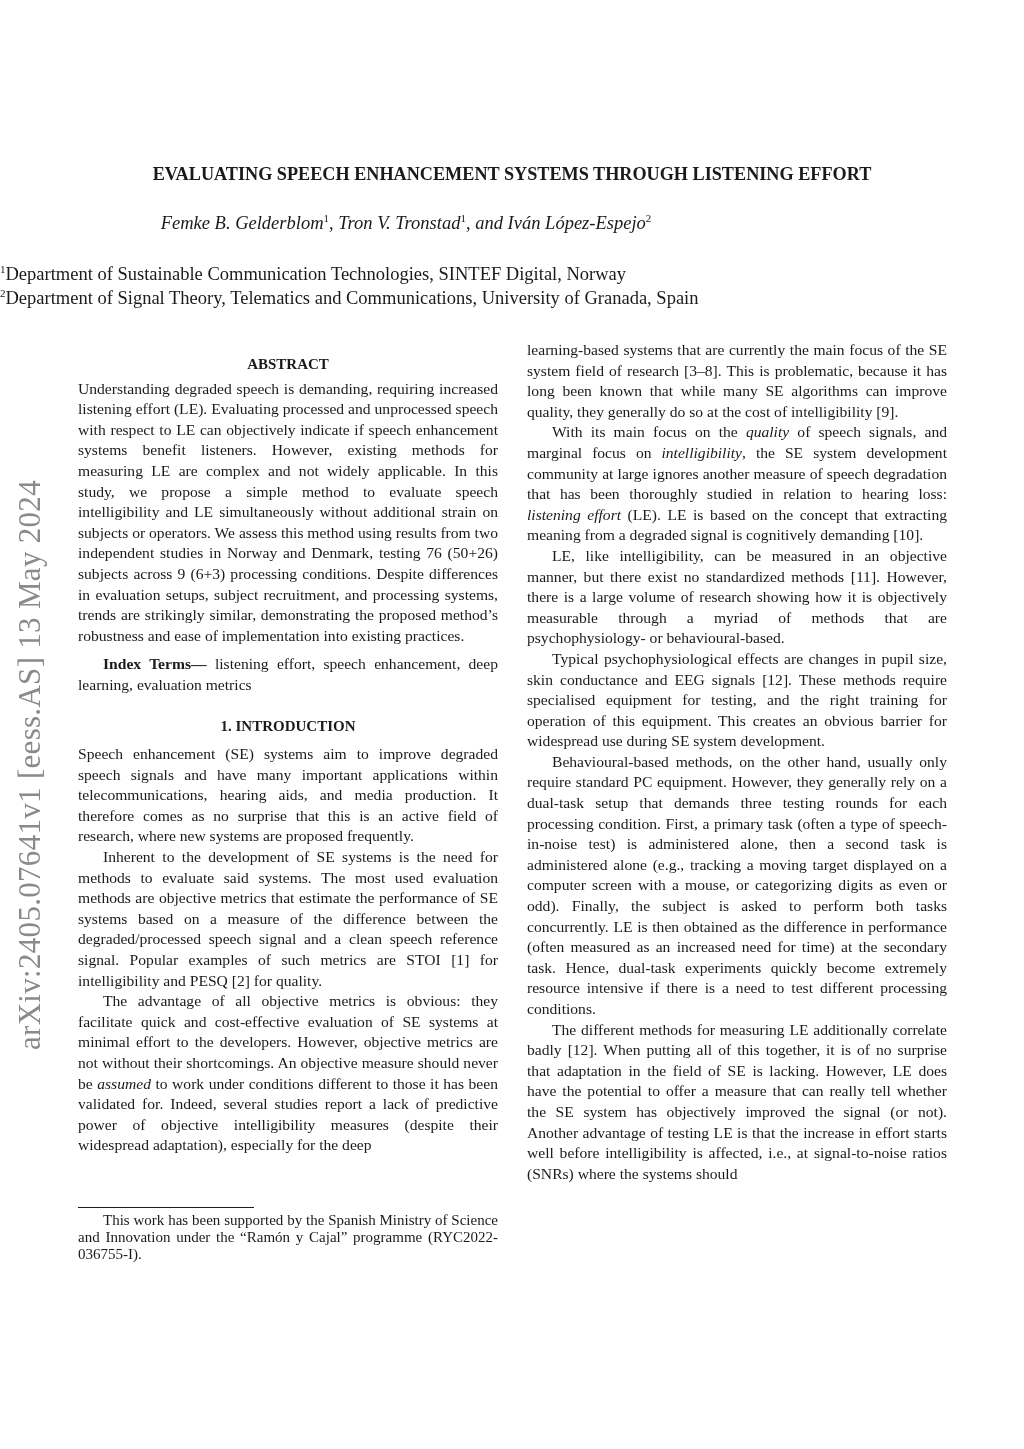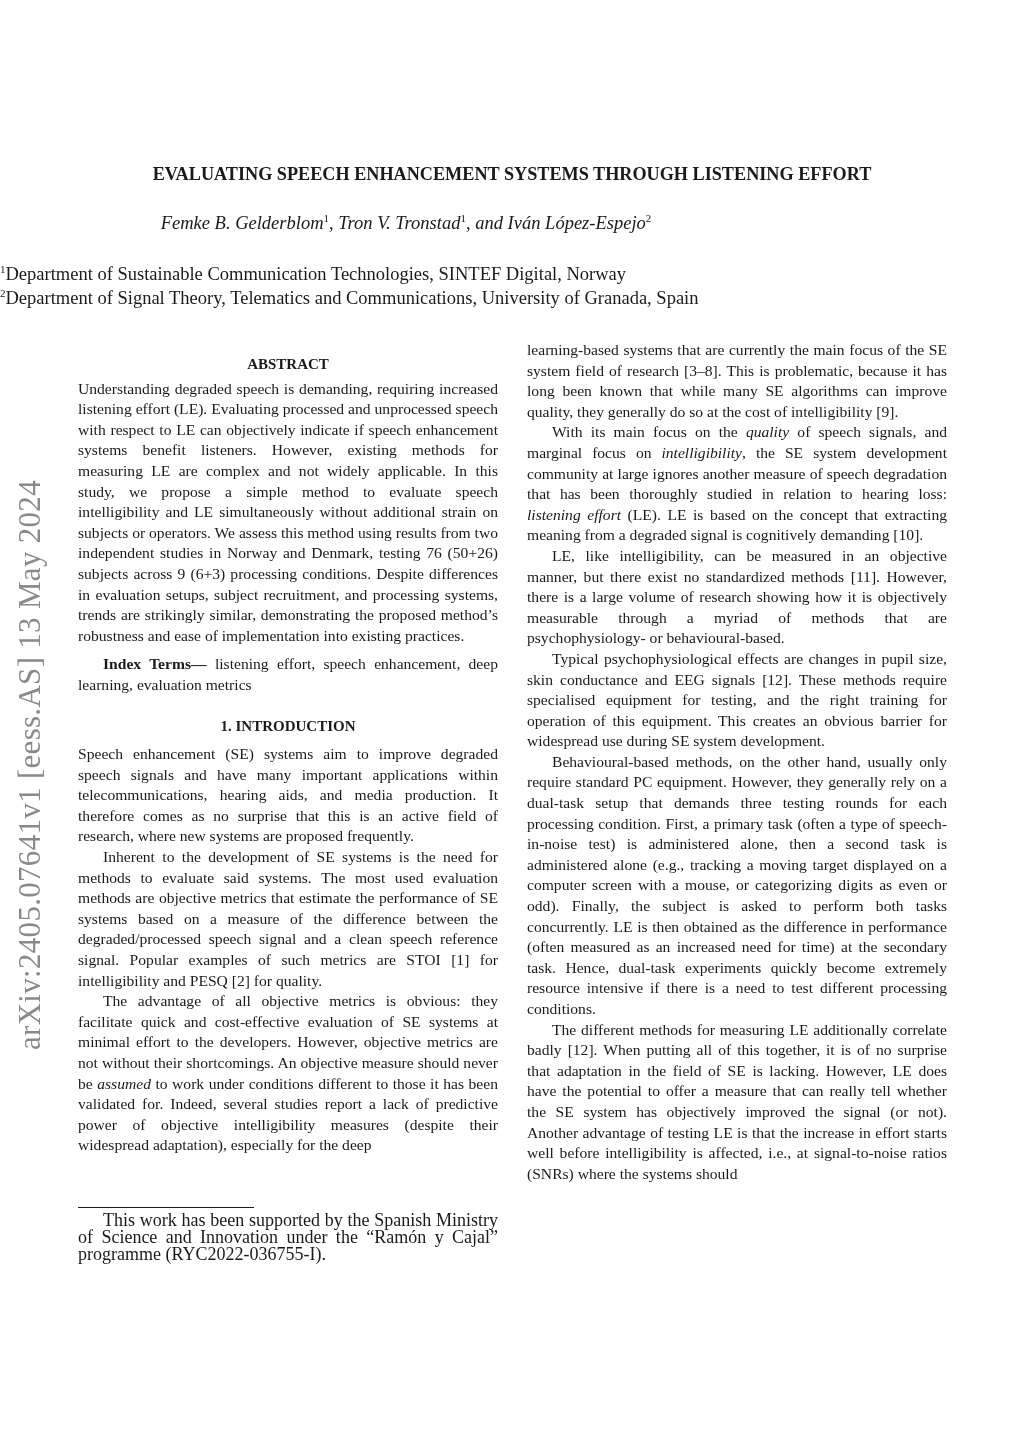--- a/index.html
+++ b/index.html
@@ -21,21 +21,21 @@
   .col.left { left: 78px; }
   .col.right { left: 527px; top: 340px; }
   .heading { text-align: center; font-weight: bold; font-size: 15px; margin: 0 0 4px 0; }
   .heading.intro { margin-top: 20px; margin-bottom: 8px; }
   p { margin: 0; }
   p.ind { text-indent: 25px; }
   .kw { margin-top: 8px; }
   .kw .kwlabel { font-weight: bold; }
   .footrule { position: absolute; left: 78px; top: 1207px; width: 176px; height: 0;
               border-top: 1.2px solid #1a1a1a; }
-  .footnote { position: absolute; left: 78px; top: 1212px; width: 420px; font-size: 18px;
+  .footnote { position: absolute; left: 78px; top: 1212px; width: 420px; font-size: 15px;
               line-height: 17px; text-align: justify; }
   .footnote p { text-indent: 25px; }
   em { font-style: italic; }
 </style>
 </head>
 <body>
 
 <div class="sidebar">arXiv:2405.07641v1  [eess.AS]  13 May 2024</div>
 
 <div class="title">EVALUATING SPEECH ENHANCEMENT SYSTEMS THROUGH LISTENING EFFORT</div>

